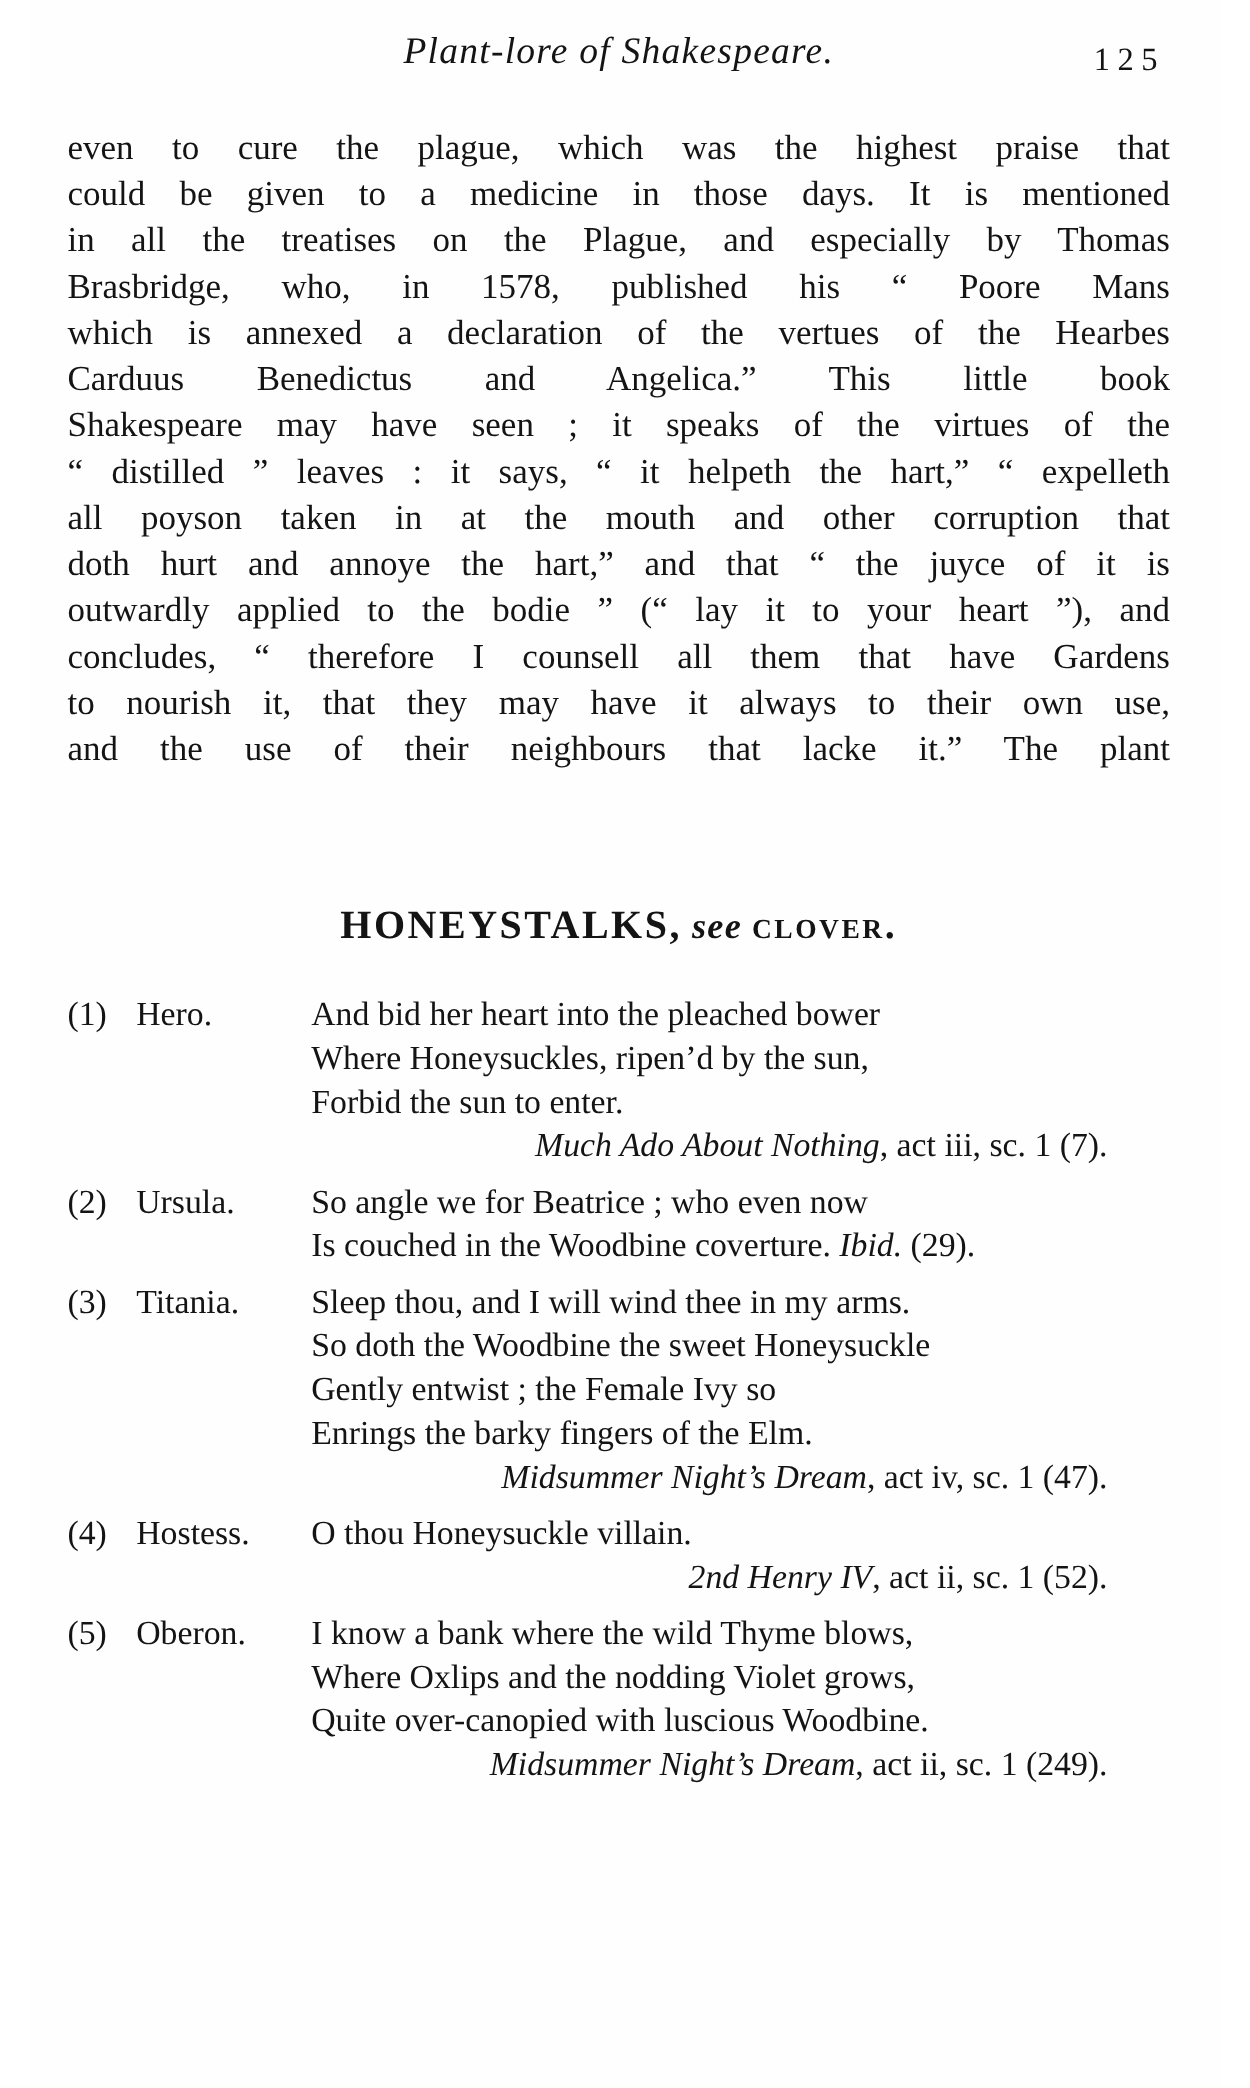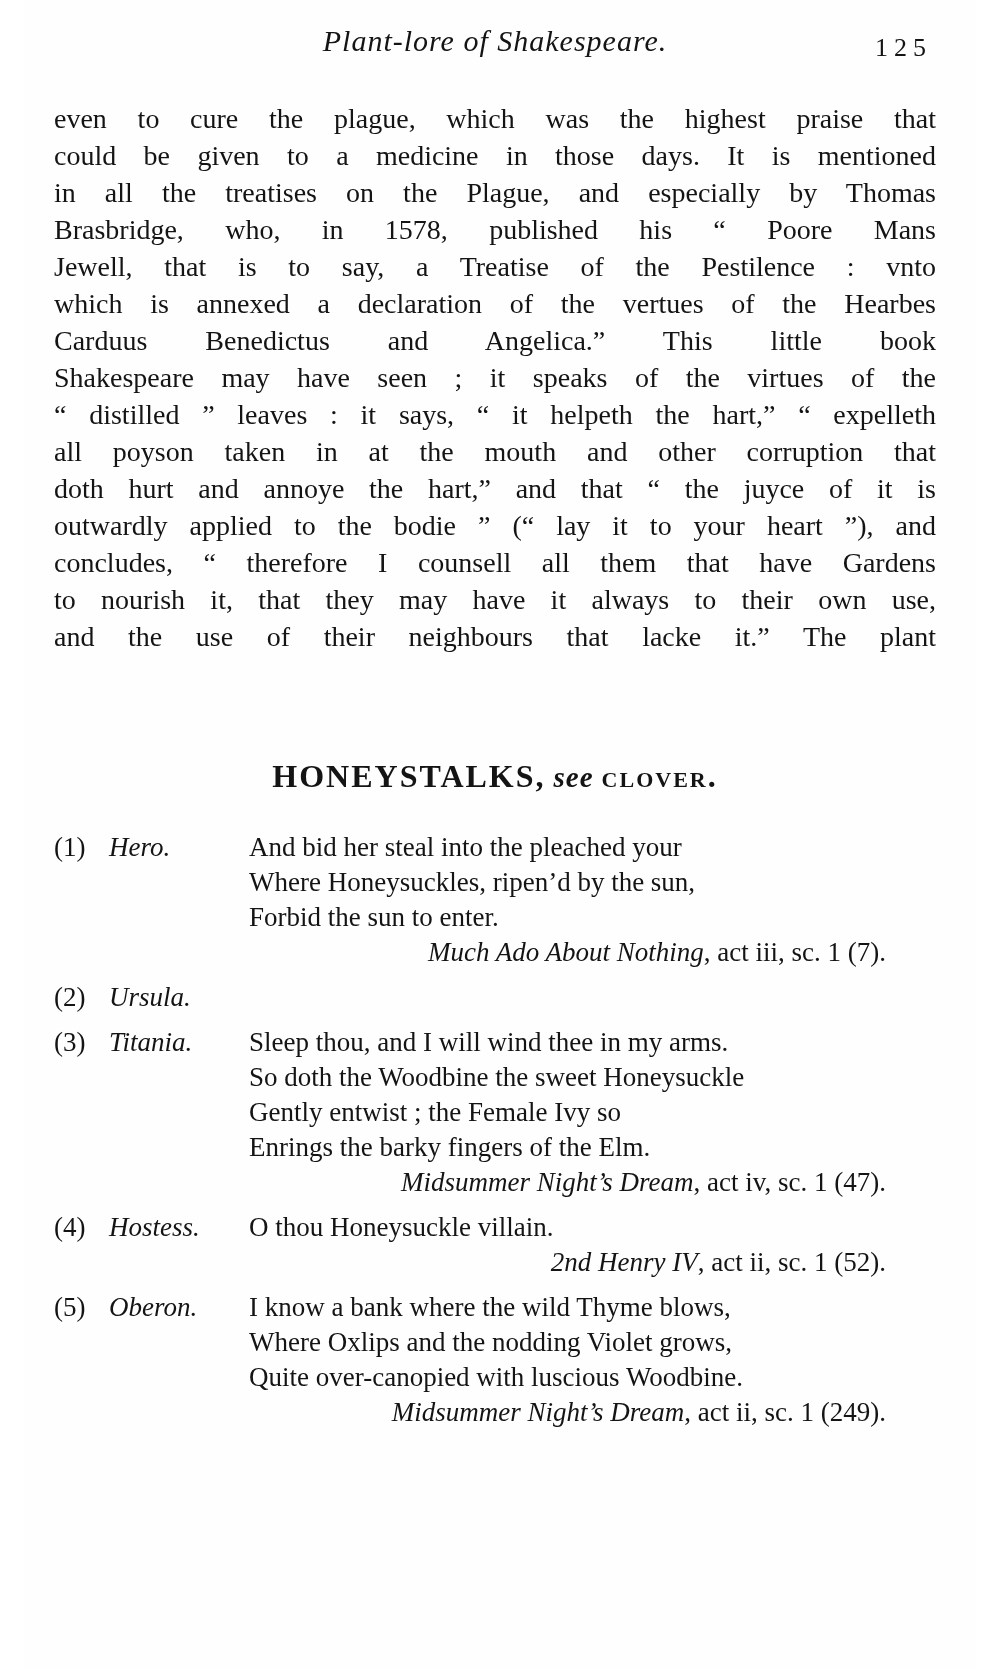--- a/index.html
+++ b/index.html
@@ -64,71 +64,74 @@
     text-align: center;
     font-weight: normal;
     font-size: 32px;
     line-height: 34px;
     letter-spacing: 3px;
   }
   
   .quotes { margin-top: 36px; font-size: 27px; line-height: 35px; }
   .quote-entry { display: flex; align-items: flex-start; margin-bottom: 10px; }
   .qnum { flex: none; width: 55px; }
-  .qspeaker { flex: none; width: 140px; font-style: italic; }
+  .qspeaker { flex: none; width: 140px; }
   .qtext { flex: 1 1 auto; }
   .qline { text-align: left; }
   .qcite { text-align: right; padding-right: 50px; }
   .it { font-style: italic; }
 </style>
 </head>
 <body>
 
 <div class="page">
 
   <div class="pg-header">
     <div class="running-title">Plant-lore of Shakespeare.</div>
     <div class="page-number">125</div>
   </div>
 
   <div class="body-paragraph">
       <div class="jline">even to cure the plague, which was the highest praise that</div>
       <div class="jline">could be given to a medicine in those days.  It is mentioned</div>
       <div class="jline">in all the treatises on the Plague, and especially by Thomas</div>
       <div class="jline">Brasbridge, who, in 1578, published his “ Poore Mans</div>
-      <div class="jline">Jewell, that is to say, a Treatise of the Pestilence : vnto</div>
       <div class="jline">which is annexed a declaration of the vertues of the Hearbes</div>
       <div class="jline">Carduus Benedictus and Angelica.”  This little book</div>
       <div class="jline">Shakespeare may have seen ; it speaks of the virtues of the</div>
       <div class="jline">“ distilled ” leaves :  it says, “ it helpeth the hart,” “ expelleth</div>
       <div class="jline">all poyson taken in  at the mouth and other corruption that</div>
       <div class="jline">doth hurt and annoye the hart,” and that “ the juyce of it is</div>
       <div class="jline">outwardly applied to the bodie ” (“ lay it to your heart ”), and</div>
       <div class="jline">concludes, “ therefore I counsell all them that have Gardens</div>
       <div class="jline">to nourish it, that they may have it always to their own use,</div>
       <div class="jline">and the use of their neighbours that lacke it.”   The plant</div>
     </div>
 
   <h2 class="xref-heading"><span>HONEYSTALKS,</span><span class="see">see</span><span class="sc">Clover.</span></h2>
 
 
   <div class="quotes">
       <div class="quote-entry">
         <span class="qnum">(1)</span>
         <span class="qspeaker">Hero.</span>
         <div class="qtext">
-          <div class="qline">And bid her steal into the pleached your</div>
+          <div class="qline">And bid her heart into the pleached bower</div>
           <div class="qline">Where Honeysuckles, ripen’d by the sun,</div>
           <div class="qline">Forbid the sun to enter.</div>
           <div class="qcite"><span class="it">Much Ado About Nothing</span><span>, act iii, sc. 1 (7).</span></div>
         </div>
       </div>
       <div class="quote-entry">
         <span class="qnum">(2)</span>
         <span class="qspeaker">Ursula.</span>
+        <div class="qtext">
+          <div class="qline">So angle we for Beatrice ; who even now</div>
+          <div class="qline">Is couched in the Woodbine coverture. <span class="it">Ibid.</span><span> (29).</span></div>
+        </div>
       </div>
       <div class="quote-entry">
         <span class="qnum">(3)</span>
         <span class="qspeaker">Titania.</span>
         <div class="qtext">
           <div class="qline">Sleep thou, and I will wind thee in my arms.</div>
           <div class="qline">So doth the Woodbine the sweet Honeysuckle</div>
           <div class="qline">Gently entwist ; the Female Ivy so</div>
           <div class="qline">Enrings the barky fingers of the Elm.</div>
           <div class="qcite"><span class="it">Midsummer Night’s Dream</span><span>, act iv, sc. 1 (47).</span></div>

